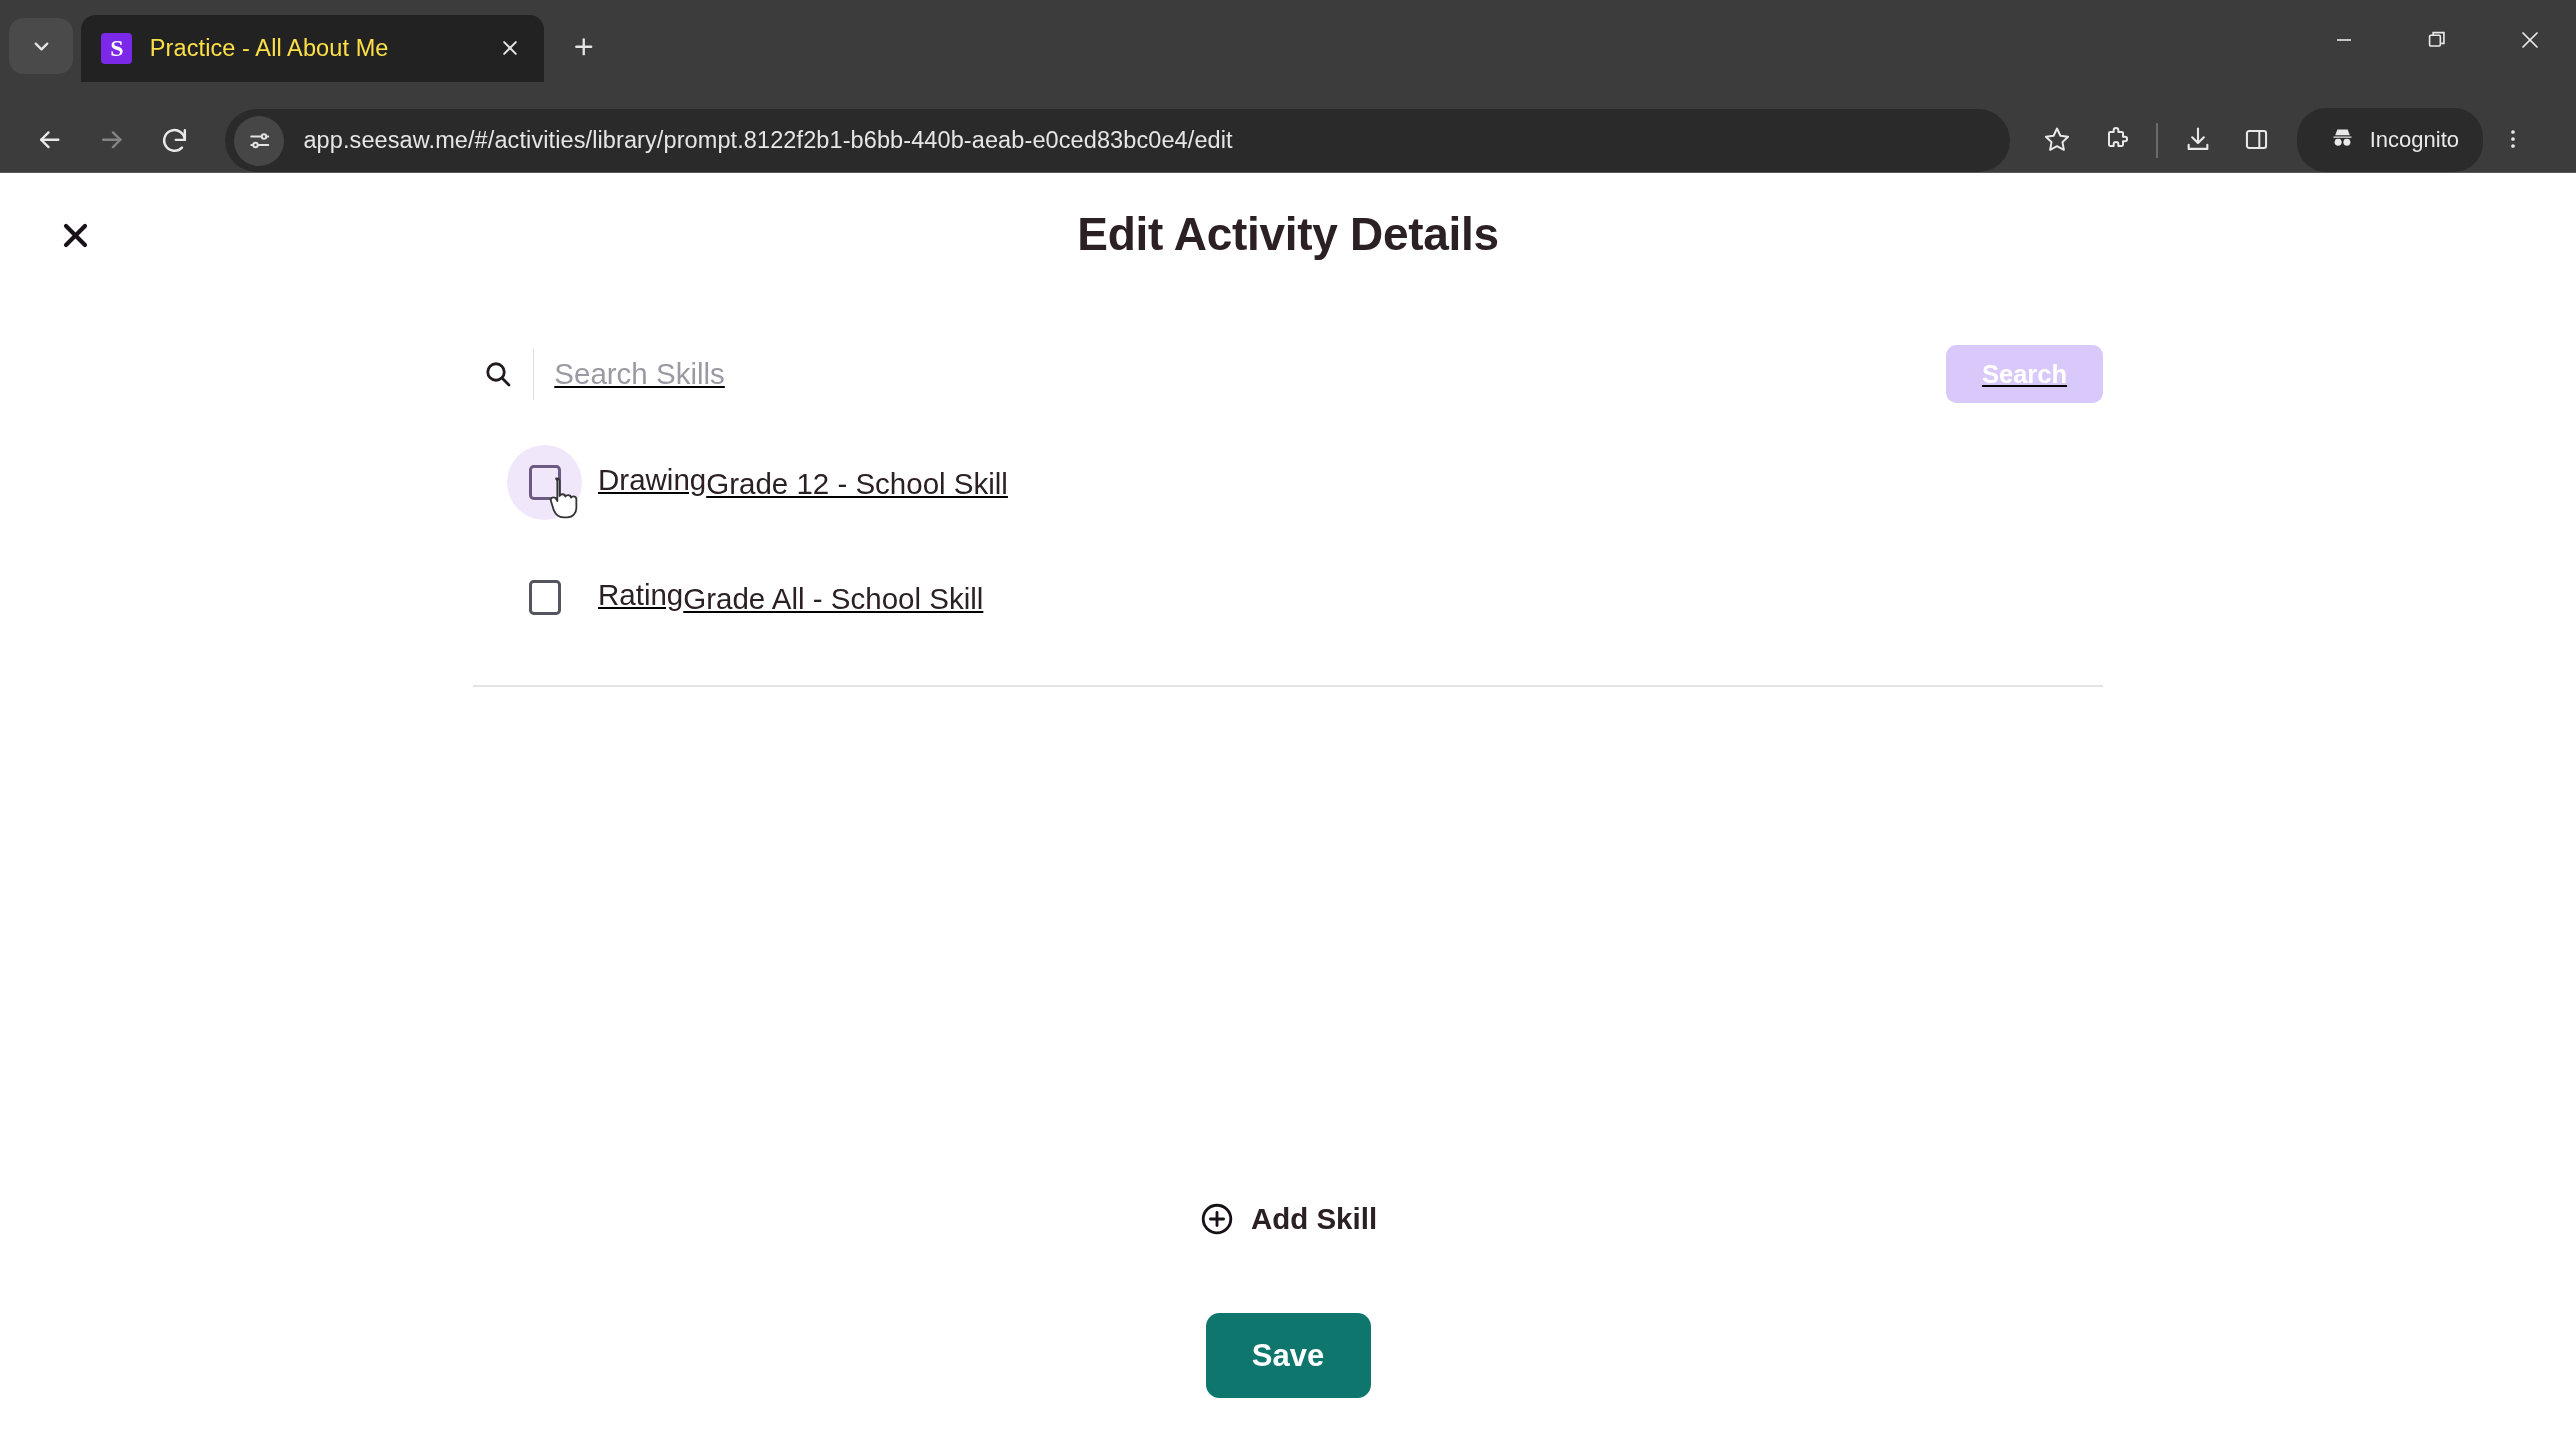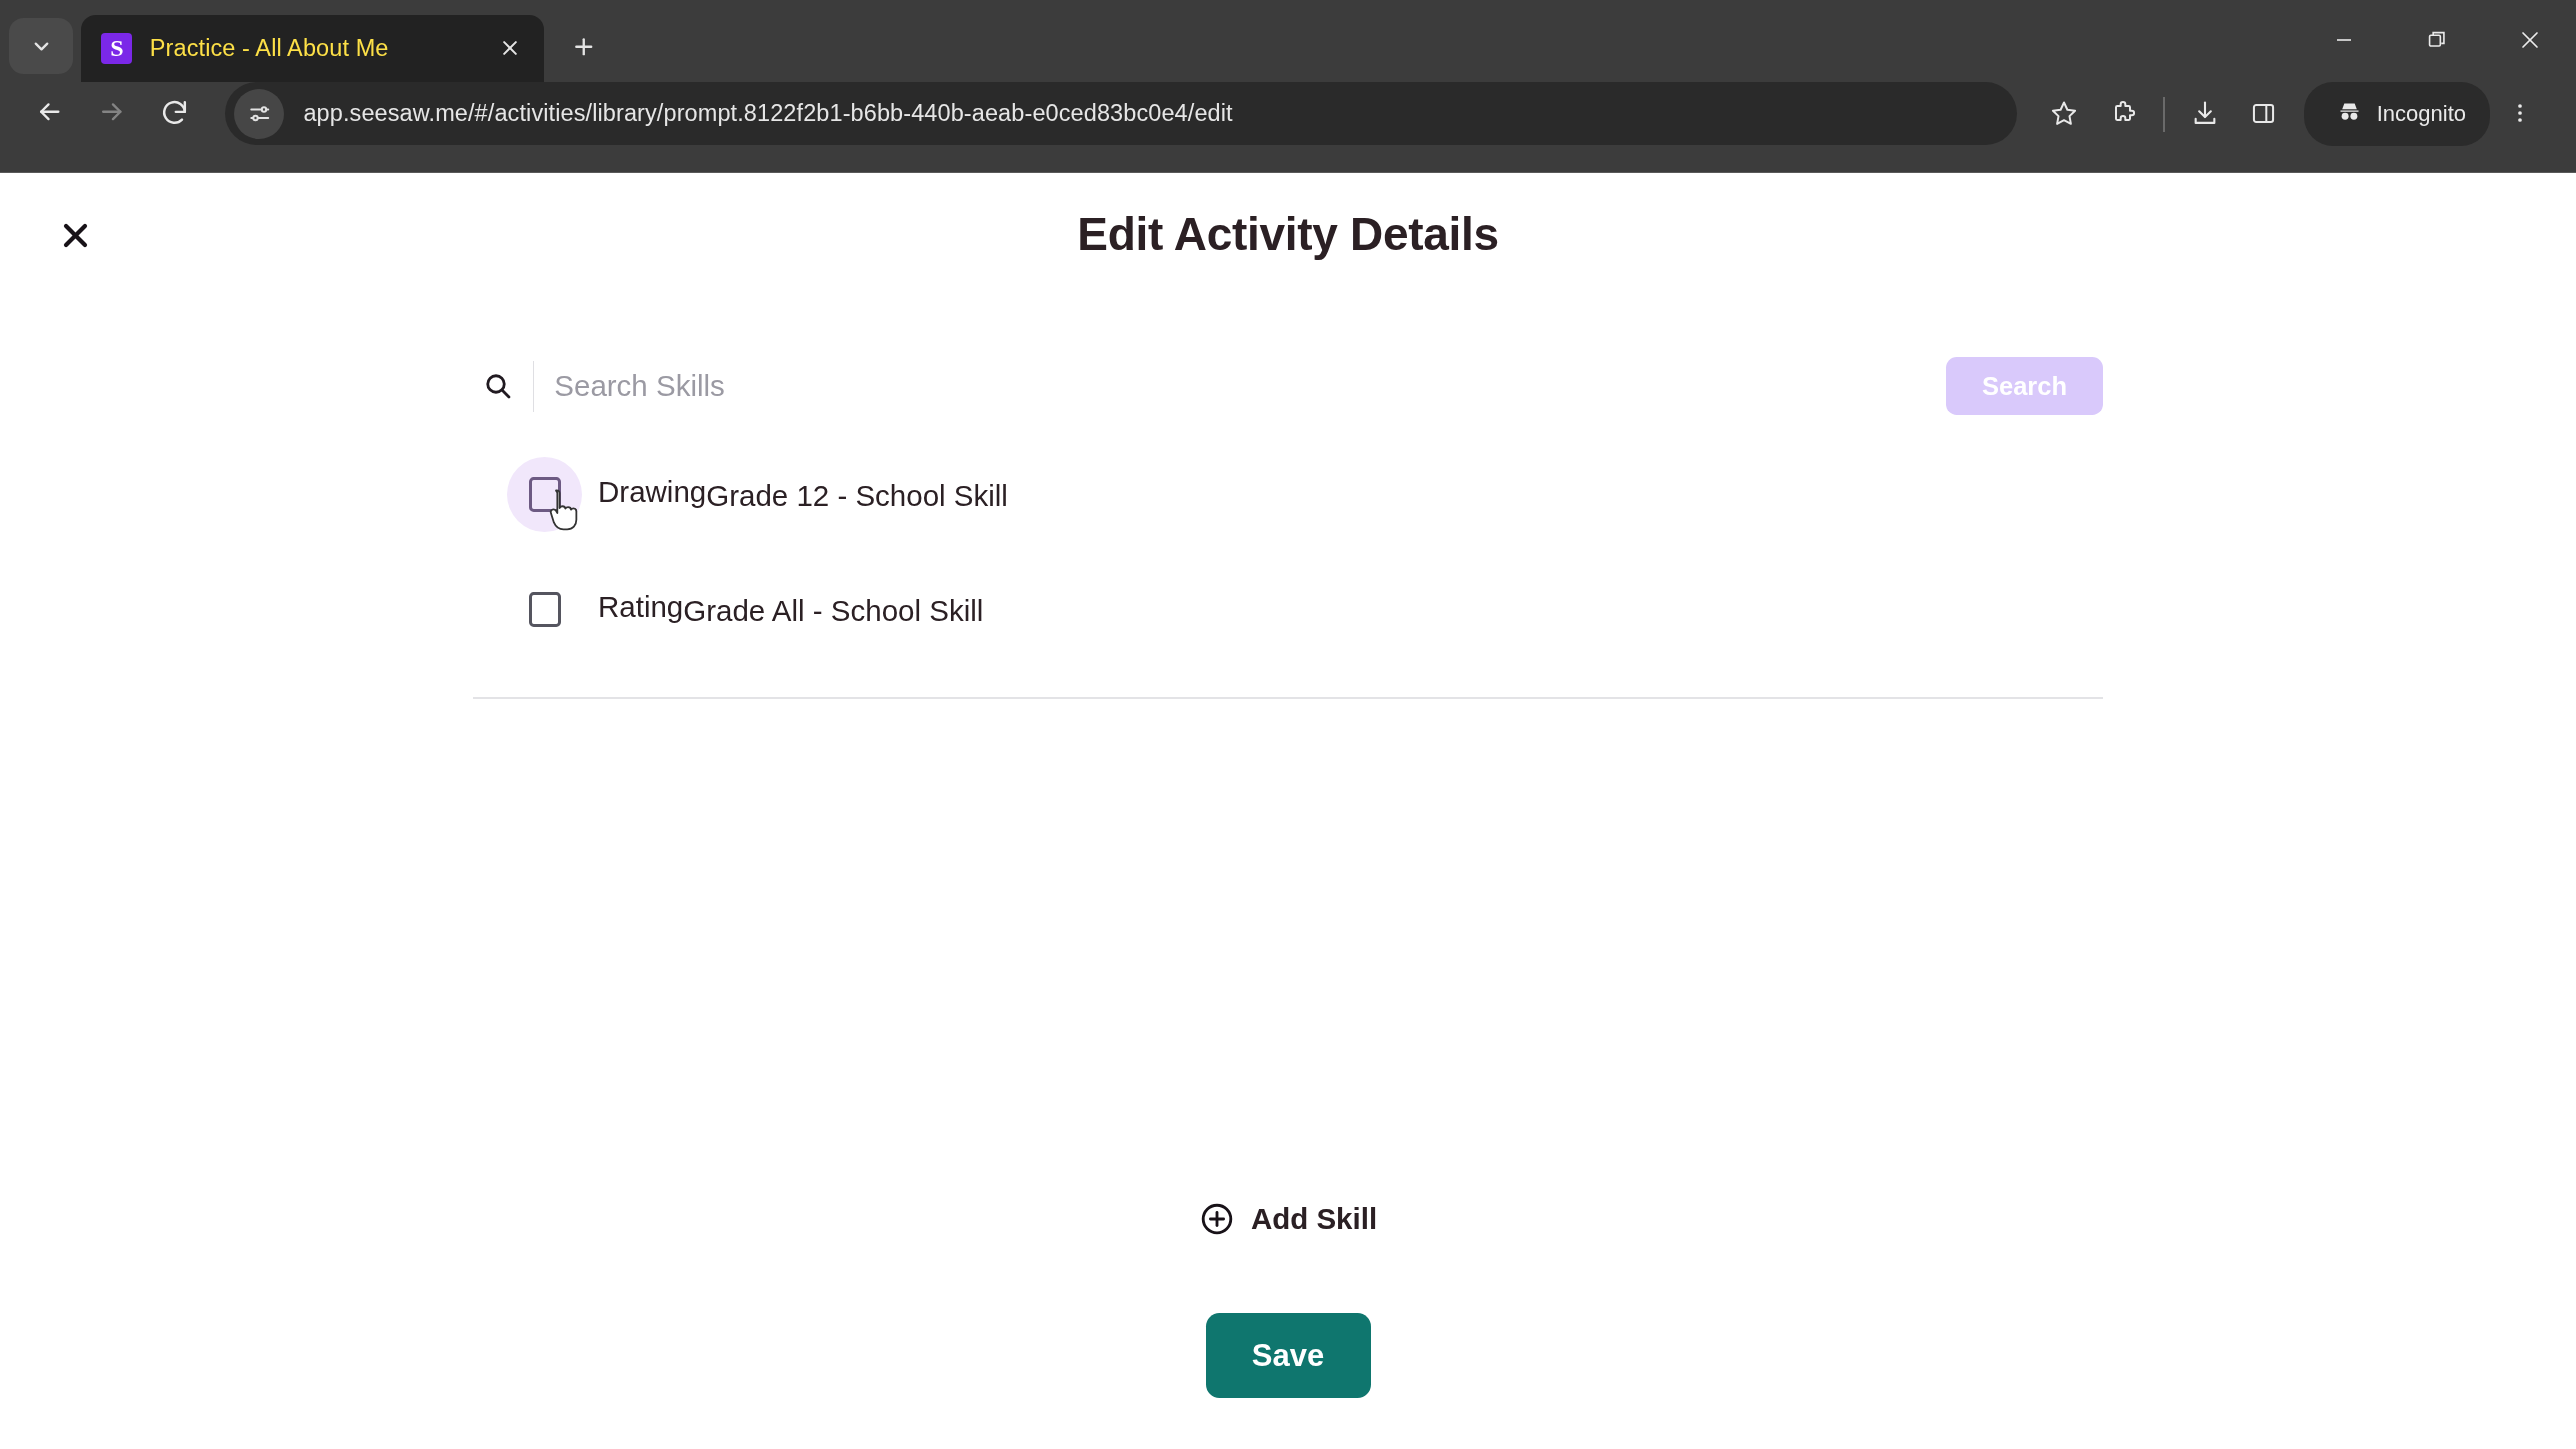--- a/index.html
+++ b/index.html
@@ -127,22 +127,22 @@
     align-items: center;
     justify-content: center;
     cursor: pointer;
   }
 
   
   .toolbar {
     height: 91px;
     background: #3c3c3c;
     display: flex;
-    align-items: flex-start;
-    padding: 0 27px 0 19px;
+    align-items: flex-end;
+    padding: 0 34px 0 19px;
     flex: 0 0 auto;
     border-bottom: 0.7px solid #5a5a5a;
   }
 
   .nav-btn {
     width: 62px;
     height: 62px;
     border-radius: 50%;
     display: flex;
     align-items: center;
@@ -247,22 +247,23 @@
     text-align: center;
     padding-top: 34px;
     font-size: 46px;
     font-weight: bold;
     color: #2b2024;
     letter-spacing: -0.3px;
   }
 
   .content {
     width: 1630px;
-    margin: 16px auto;
+    margin: 4px auto;
     padding-top: 70px;
+    text-decoration: underline;
   }
 
   .search-row {
     display: flex;
     align-items: center;
     height: 78px;
   }
 
   .search-field {
     flex: 1 1 auto;

